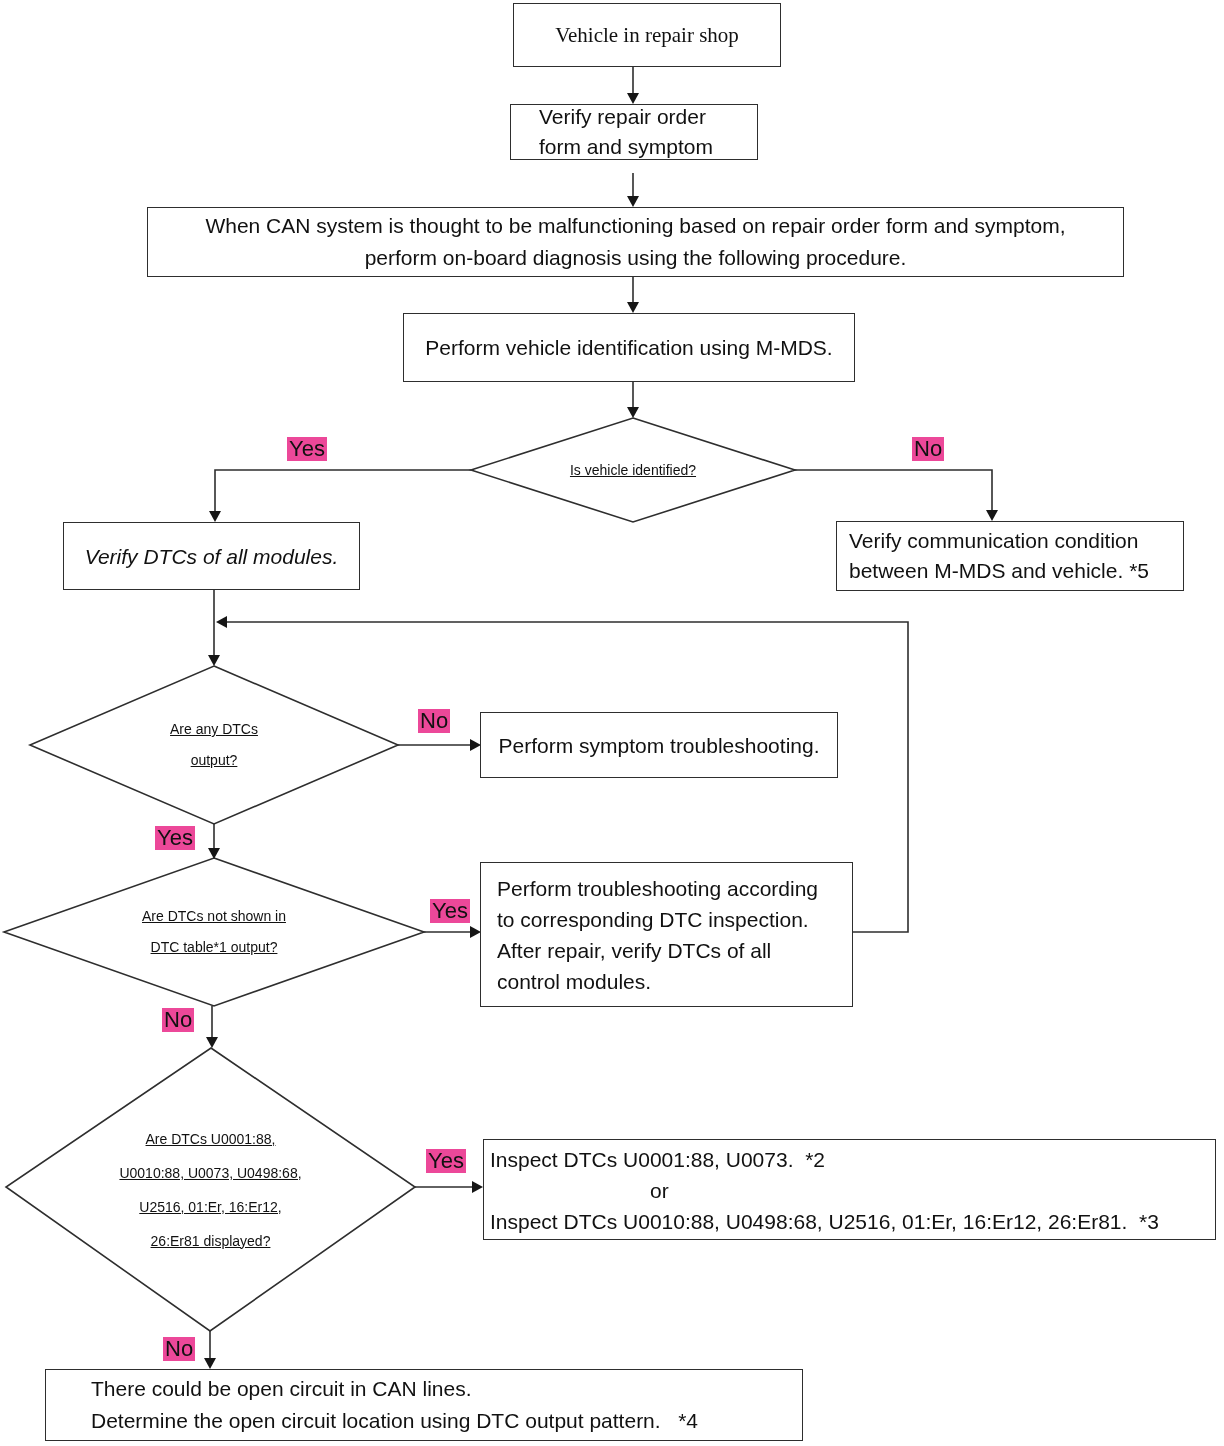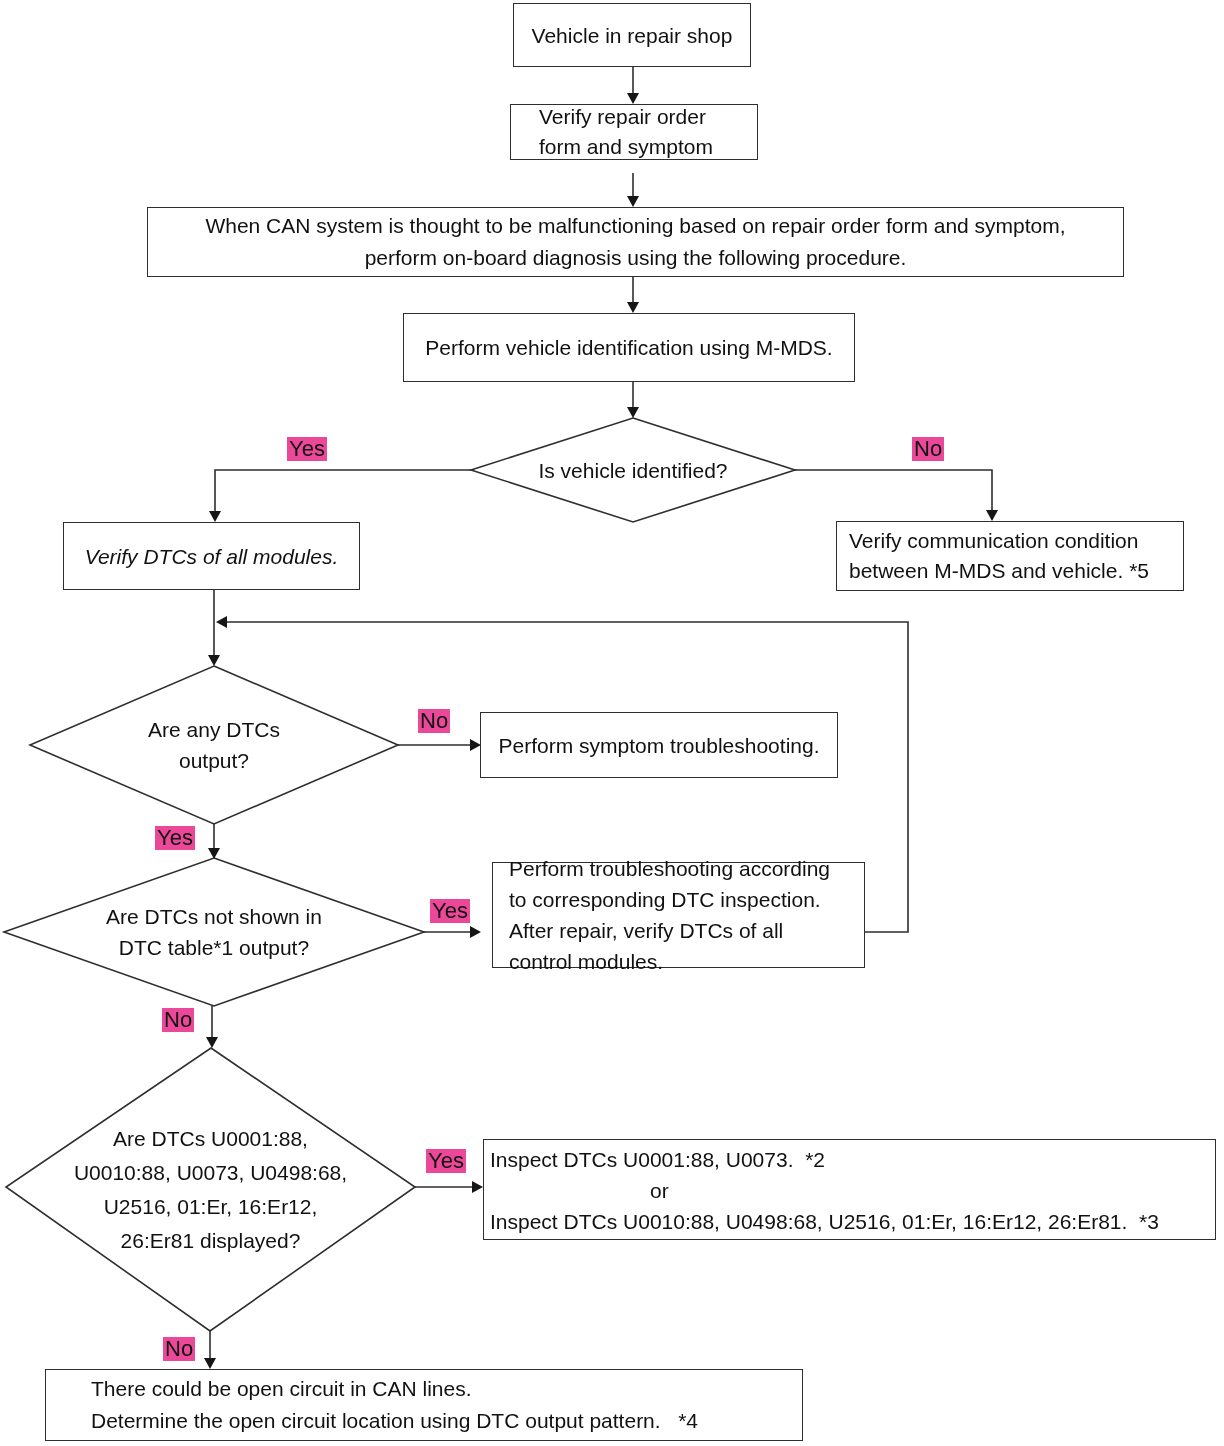--- a/index.html
+++ b/index.html
@@ -17,39 +17,40 @@
     border:1.5px solid #2e2e2e;
     box-sizing:border-box;
     display:flex;flex-direction:column;justify-content:center;
     font-size:21px;line-height:31px;
   }
   .node.centered{align-items:center;text-align:center;}
   .dtext{
     position:absolute;
     display:flex;flex-direction:column;justify-content:center;align-items:center;
     text-align:center;
-    font-size:21px;line-height:31px;
+    font-size:14px;line-height:31px;
     pointer-events:none;
+    text-decoration:underline;
   }
   .tline{white-space:pre;display:block;}
   .edge-label{
     position:absolute;
     font-size:22px;line-height:24px;
     background:#ec4899;
     padding:0 2px;
   }
   
-  #node-repair-shop   {left:513px;top:3px;  width:238px;height:64px;}
+  #node-repair-shop   {left:513px;top:3px;  width:268px;height:64px;font-family:Liberation Serif, serif;}
   #node-verify-order  {left:510px;top:104px;width:248px;height:56px;padding-left:28px;line-height:30px;}
   #node-can-note      {left:147px;top:207px;width:977px;height:70px;line-height:32px;}
   #node-vehicle-id    {left:403px;top:313px;width:452px;height:69px;text-align:right;}
   #node-verify-dtcs   {left:63px; top:522px;width:297px;height:68px;font-style:italic;}
   #node-verify-comm   {left:820px;top:521px;width:348px;height:70px;padding-left:12px;line-height:30px;margin-left:16px;}
   #node-symptom       {left:480px;top:712px;width:358px;height:66px;text-align:center;}
-  #node-dtc-inspection{left:492px;top:862px;width:373px;height:106px;padding-left:16px;}
+  #node-dtc-inspection{left:480px;top:862px;width:373px;height:145px;padding-left:16px;}
   #node-inspect-dtcs  {left:483px;top:1139px;width:733px;height:101px;padding-left:6px;padding-top:2px;}
   #node-open-circuit  {left:45px; top:1369px;width:758px;height:72px;padding-left:45px;line-height:32px;}
   #inspect-or-line{padding-left:160px;}
   
   #dtext-identified    {left:471px;top:418px;width:324px;height:104px;}
   #dtext-any-dtcs      {left:30px; top:666px;width:368px;height:158px;}
   #dtext-not-in-table  {left:4px;  top:858px;width:420px;height:148px;}
   #dtext-dtcs-displayed{left:6px;  top:1048px;width:409px;height:283px;line-height:34px;}
   
   #lbl-identified-yes {left:287px;top:437px;}

